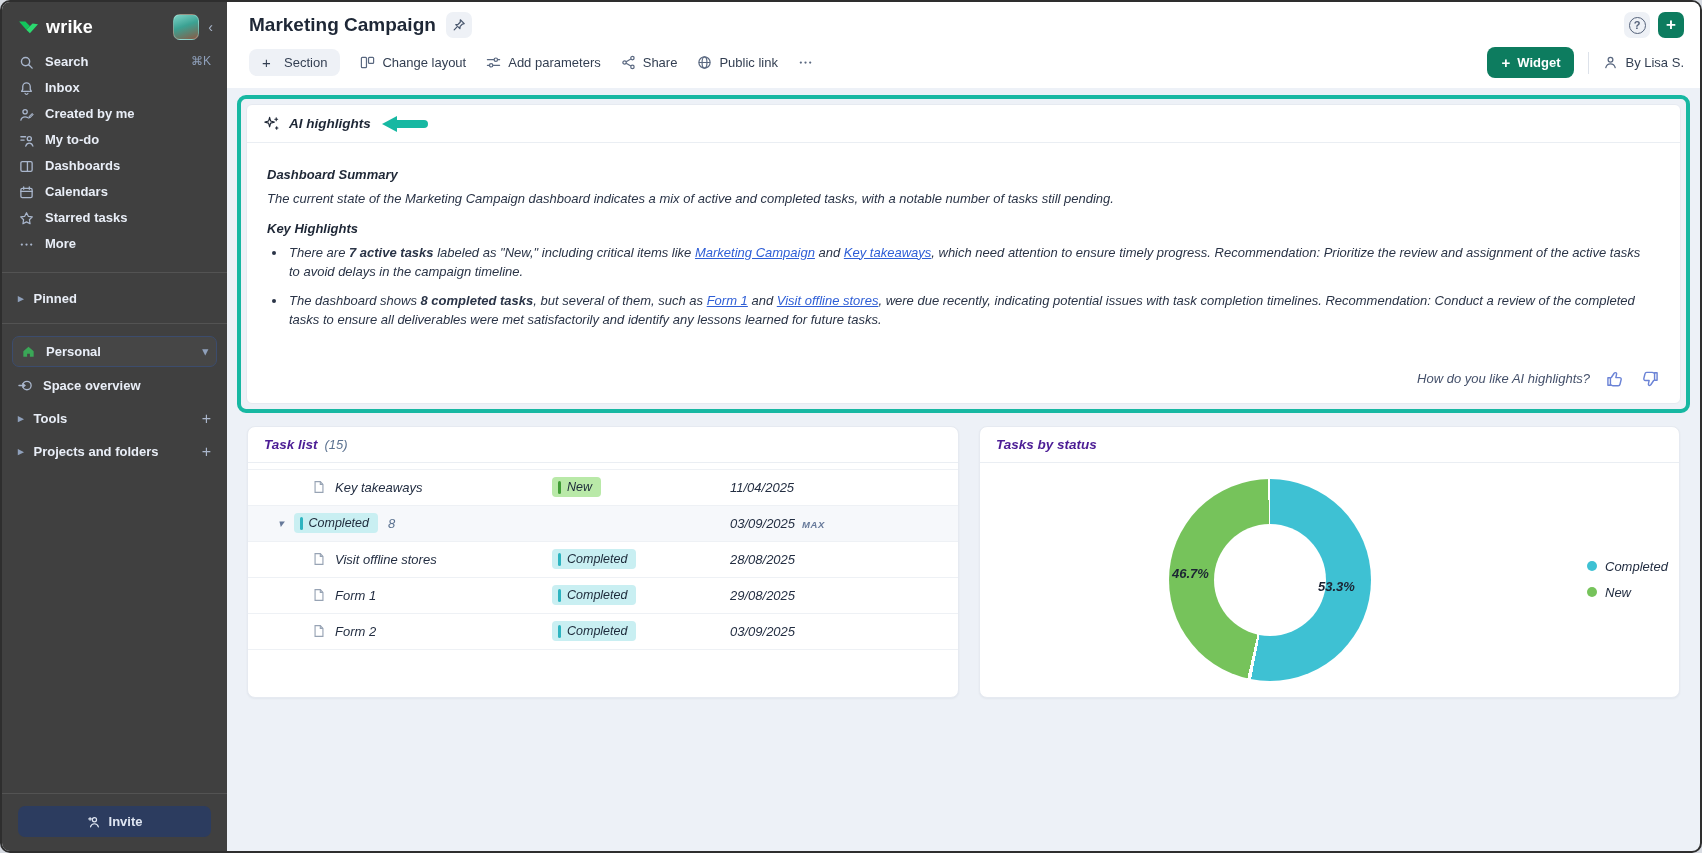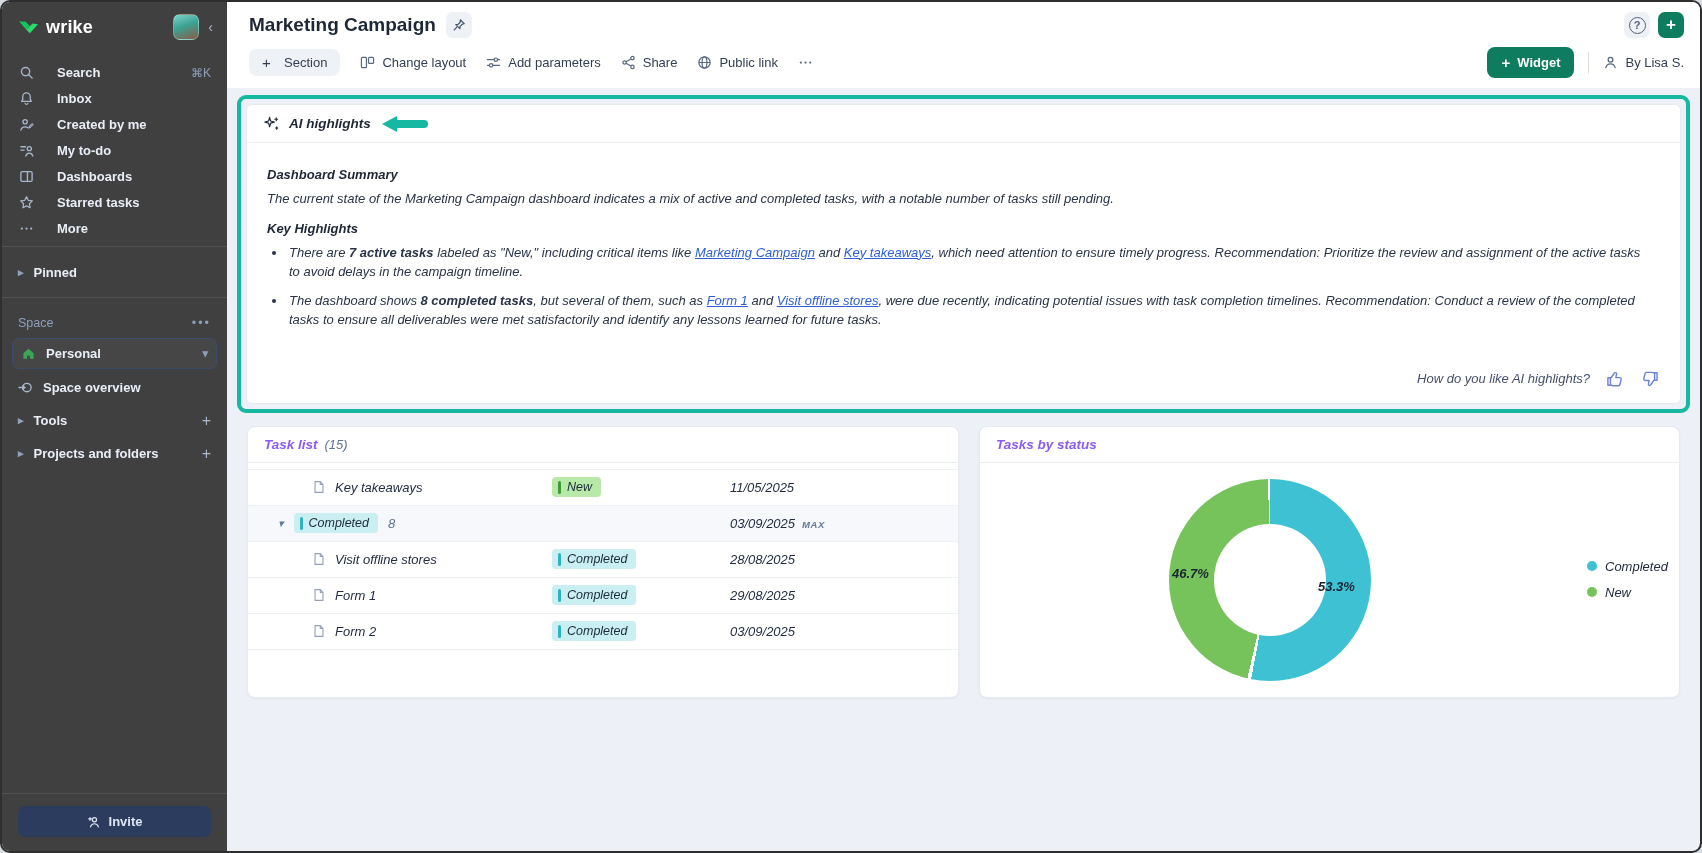--- a/index.html
+++ b/index.html
@@ -9,21 +9,21 @@
 
   
   .sidebar { width:225px; min-width:225px; background:#404040; color:#e9eef7; display:flex; flex-direction:column; }
   .sb-top { display:flex; align-items:center; justify-content:space-between; padding:12px 14px 10px 16px; }
   .logo { display:flex; align-items:center; gap:6px; }
   .logo-text { font-size:18px; font-weight:700; letter-spacing:.2px; color:#ffffff; }
   .sb-top-right { display:flex; align-items:center; gap:9px; }
   .avatar { width:26px; height:26px; border-radius:7px; background:linear-gradient(160deg,#7fd4c8 0%,#3ba293 45%,#8a5a44 100%); border:1px solid rgba(255,255,255,.25); }
   .collapse { color:#aab6cb; font-size:14px; cursor:pointer; }
   .nav { padding:4px 0 0; }
-  .nav-item { display:flex; align-items:flex-end; gap:23px; height:26px; padding:0 16px; font-size:13px; font-weight:600; color:#e9eef7; cursor:pointer; }
+  .nav-item { display:flex; align-items:flex-start; gap:11px; height:26px; padding:0 16px; font-size:13px; font-weight:600; color:#e9eef7; cursor:pointer; }
   .nav-item .ni-icon { width:16px; height:16px; color:#a9b6cc; flex:none; display:flex; align-items:center; justify-content:center; }
   .nav-item .shortcut { margin-left:auto; color:#8fa0bb; font-size:12px; font-weight:400; }
   .sb-divider { height:1px; background:rgba(255,255,255,.10); margin:10px 0; }
   .pinned-row { display:flex; align-items:center; gap:10px; height:30px; padding:0 16px; font-size:13px; font-weight:600; cursor:pointer; }
   .chev { color:#8fa0bb; font-size:11px; }
   .space-hdr { display:flex; align-items:center; justify-content:space-between; padding:8px 16px 6px; color:#8fa0bb; font-size:12.5px; }
   .space-hdr .dots { letter-spacing:2px; cursor:pointer; }
   .personal { display:flex; align-items:center; gap:10px; margin:2px 10px; padding:0 8px; height:31px; border:1px solid #3c4c6d; border-radius:7px; background:rgba(255,255,255,.03); font-size:13px; font-weight:600; cursor:pointer; }
   .personal .chev-d { margin-left:auto; color:#8fa0bb; font-size:11px; }
   .sb-row { display:flex; align-items:center; gap:10px; height:33px; padding:0 16px; font-size:13px; font-weight:600; cursor:pointer; }
@@ -69,21 +69,21 @@
   .ai-body a { color:#2e5ed6; text-decoration:underline; cursor:pointer; }
   .ai-footer { display:flex; align-items:center; justify-content:flex-end; gap:15px; padding:30px 20px 14px; }
   .ai-feedback-q { font-size:13px; color:#44506a; }
   .thumb { width:20px; height:20px; color:#6b83d6; cursor:pointer; display:flex; }
   .thumb.down svg { transform:scale(-1,-1); }
 
   
   .widgets { display:flex; gap:20px; padding:0 10px; }
   .card { background:#fff; border:1px solid #e6eaf1; border-radius:8px; box-shadow:0 1px 2px rgba(20,30,60,.05); }
   .card-title-row { display:flex; align-items:center; gap:7px; padding:10px 16px; border-bottom:1px solid #eaeef3; }
-  .card-title { font-size:13.5px; font-weight:700; color:#8b5cf6; }
+  .card-title { font-size:13.5px; font-weight:700; color:#4c1d95; }
   .card-count { font-size:13px; color:#5c7391; }
 
   .task-card { width:712px; min-width:712px; height:272px; }
   .t-hdr { display:flex; align-items:center; height:36px; border-bottom:1px solid #eaeef3; font-size:13px; color:#5c7391; }
   .c-name { flex:1; padding-left:48px; }
   .c-status { width:178px; }
   .c-due { width:228px; }
   .t-spacer { height:7px; border-bottom:1px solid #eef1f5; }
   .t-row { display:flex; align-items:center; height:36px; border-bottom:1px solid #eef1f5; font-size:13px; color:#232e42; cursor:pointer; }
   .t-row .r-name { flex:1; display:flex; align-items:center; gap:9px; padding-left:64px; }
@@ -177,20 +177,31 @@
         <span class="ni-icon">
             <svg width="15" height="15" viewBox="0 0 16 16" fill="none" stroke="currentColor" stroke-width="1.4">
               <rect x="2" y="2.8" width="12" height="10.4" rx="1.5"></rect>
               <line x1="9" y1="2.8" x2="9" y2="13.2"></line>
             </svg>
           </span>
         <span>Dashboards</span>
       </div>
       <div class="nav-item">
         <span class="ni-icon">
+            <svg width="15" height="15" viewBox="0 0 16 16" fill="none" stroke="currentColor" stroke-width="1.4" stroke-linecap="round">
+              <rect x="2" y="3.5" width="12" height="10" rx="1.5"></rect>
+              <line x1="2" y1="6.8" x2="14" y2="6.8"></line>
+              <line x1="5" y1="2" x2="5" y2="4.5"></line>
+              <line x1="11" y1="2" x2="11" y2="4.5"></line>
+            </svg>
+          </span>
+        <span>Calendars</span>
+      </div>
+      <div class="nav-item">
+        <span class="ni-icon">
             <svg width="15" height="15" viewBox="0 0 16 16" fill="none" stroke="currentColor" stroke-width="1.3" stroke-linejoin="round">
               <path d="M8 1.8l1.9 3.9 4.3.6-3.1 3 .7 4.3L8 11.6l-3.8 2 .7-4.3-3.1-3 4.3-.6z"></path>
             </svg>
           </span>
         <span>Starred tasks</span>
       </div>
       <div class="nav-item">
         <span class="ni-icon">
             <svg width="15" height="15" viewBox="0 0 16 16" fill="currentColor">
               <circle cx="3" cy="8" r="1.2"></circle>
@@ -204,24 +215,20 @@
 
     <div class="sb-divider"></div>
 
     <div class="pinned-row">
       <span class="chev">▸</span>
       <span>Pinned</span>
     </div>
 
     <div class="sb-divider"></div>
 
-    <div class="space-hdr">
-      <span>Space</span>
-      <span class="dots">•••</span>
-    </div>
 
     <div class="personal">
       <span>
           <svg width="15" height="15" viewBox="0 0 16 16">
             <path d="M2.5 7.8L8 3l5.5 4.8V13.5h-4v-3h-3v3h-4z" fill="#3aa757"></path>
           </svg>
         </span>
       <span>Personal</span>
       <span class="chev-d">▾</span>
     </div>
@@ -415,21 +422,21 @@
             <span class="r-name">
               <span class="doc-ic">
                   <svg viewBox="0 0 16 16" fill="none" stroke="currentColor" stroke-width="1.3">
                     <path d="M3.5 1.8h6L12.5 5v9.2h-9z"></path>
                     <path d="M9.5 1.8V5h3"></path>
                   </svg>
                 </span>
               <span>Key takeaways</span>
             </span>
             <span class="c-status"><span class="badge new">New</span></span>
-            <span class="c-due">11/05/2025</span>
+            <span class="c-due">11/04/2025</span>
           </div>
 
           <div class="t-row group-row">
             <span class="g-left">
               <span class="chev" style="color:#66799a">▾</span>
               <span class="badge completed">Completed</span>
               <span class="g-count">8</span>
             </span>
             <span class="c-status"></span>
             <span class="c-due"><span>03/09/2025</span><span class="max-tag">MAX</span></span>

